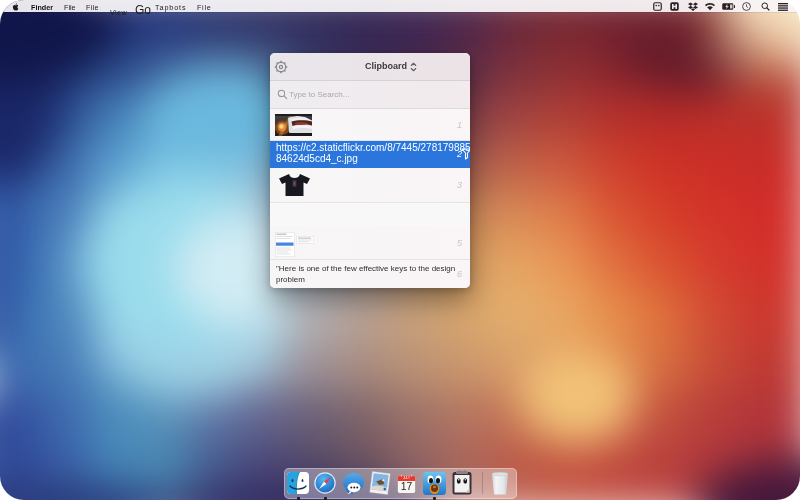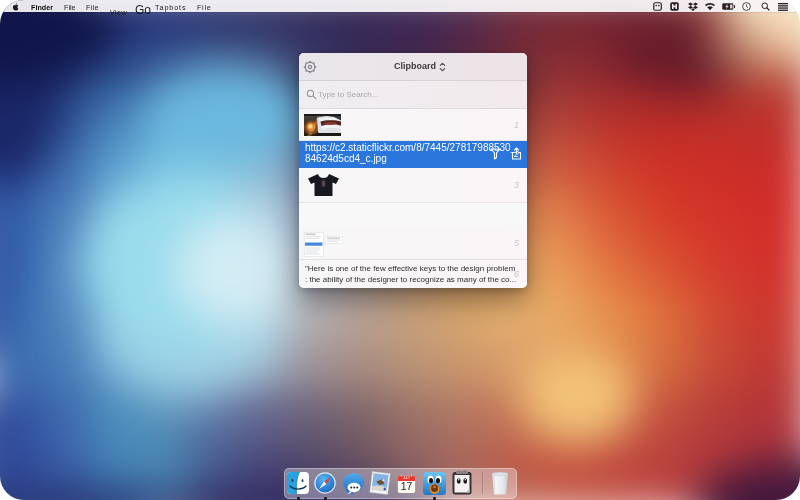--- a/index.html
+++ b/index.html
@@ -248,21 +248,21 @@
     </svg>
 
     <svg class="abs" style="left:778px;top:2.5px;" width="10" height="8" viewBox="0 0 20 16">
       <rect x="0" y="0" width="20" height="2.6" fill="#2a2022"></rect>
       <rect x="0" y="4.4" width="20" height="2.6" fill="#2a2022"></rect>
       <rect x="0" y="8.8" width="20" height="2.6" fill="#2a2022"></rect>
       <rect x="0" y="13.2" width="20" height="2.6" fill="#2a2022"></rect>
     </svg>
   </div>
 
-  <div class="abs" id="win" style="left:270px;top:53px;width:228px;height:235px;border-radius:5px;background:#f9f8f9;box-shadow:0 12px 28px rgba(0,0,0,0.38), 0 2px 8px rgba(0,0,0,0.22);overflow:hidden;margin-left:29px;">
+  <div class="abs" id="win" style="left:270px;top:53px;width:200px;height:235px;border-radius:5px;background:#f9f8f9;box-shadow:0 12px 28px rgba(0,0,0,0.38), 0 2px 8px rgba(0,0,0,0.22);overflow:hidden;">
 
     <div class="abs" style="left:0;top:0;width:100%;height:28px;background:linear-gradient(90deg,#e9e6eb,#ece3e6);border-bottom:1px solid #d4d0d4;">
       <svg class="abs" style="left:3.5px;top:7px;" width="14" height="14" viewBox="0 0 28 28">
         <circle cx="14" cy="14" r="9.5" fill="none" stroke="#8b888d" stroke-width="2.6"></circle>
         <circle cx="14" cy="14" r="3.2" fill="none" stroke="#8b888d" stroke-width="2.4"></circle>
         <g stroke="#8b888d" stroke-width="2.8">
           <path d="M14 4.5v-3M14 23.5v3M4.5 14h-3M23.5 14h3M7.3 7.3 5.2 5.2M20.7 20.7l2.1 2.1M7.3 20.7l-2.1 2.1M20.7 7.3l2.1-2.1"></path>
         </g>
       </svg>
       <div class="abs" style="left:95px;top:8px;font-size:9px;font-weight:bold;color:#3d3a3e;">Clipboard</div>

